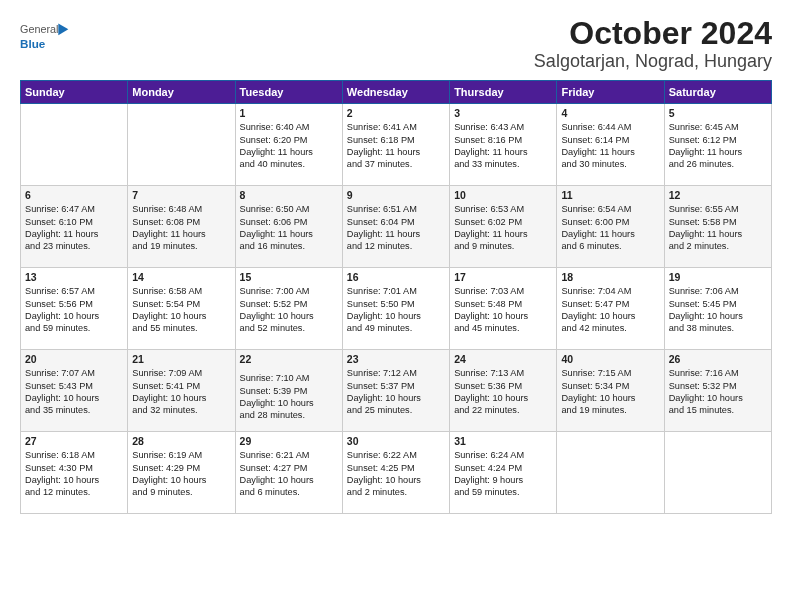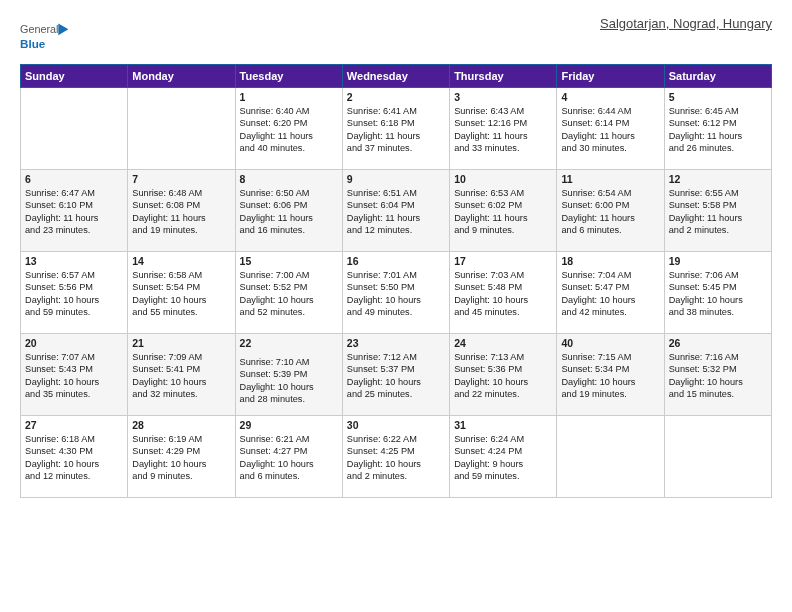--- a/index.html
+++ b/index.html
@@ -27,23 +27,22 @@
       gap: 2px;
     }
     .title-block { text-align: right; }
     .month-title {
       font-size: 32px;
       font-weight: bold;
       color: #222;
       line-height: 1.1;
     }
     .subtitle {
-      font-size: 13px;
+      font-size: 18px;
       color: #444;
-      text-decoration: underline;
     }
     table {
       width: 100%;
       border-collapse: collapse;
       table-layout: fixed;
     }
     thead th {
       background-color: #4c1d95;
       color: #fff;
       font-size: 11px;
@@ -84,20 +83,21 @@
 <div class="page">
   <div class="header">
     <div class="logo">
     <svg width="50" height="40" viewBox="0 0 60 40">
       <text x="0" y="16" font-size="13" fill="#555" font-family="Arial,sans-serif">General</text>
       <polygon points="46,5 58,12 46,19" fill="#1a6eb5"></polygon>
       <text x="0" y="34" font-size="14" fill="#1a6eb5" font-weight="bold" font-family="Arial,sans-serif">Blue</text>
     </svg>
   </div>
     <div class="title-block">
+      <div class="month-title">October 2024</div>
       <div class="subtitle">Salgotarjan, Nograd, Hungary</div>
     </div>
   </div>
 
   <table>
     <thead>
       <tr>
       <th>Sunday</th>
           <th>Monday</th>
           <th>Tuesday</th>
@@ -121,21 +121,21 @@
           <td>
             <span class="day-num">2</span>
             <div class="day-info" style="white-space: pre-line;">Sunrise: 6:41 AM
 Sunset: 6:18 PM
 Daylight: 11 hours
 and 37 minutes.</div>
           </td>
           <td>
             <span class="day-num">3</span>
             <div class="day-info" style="white-space: pre-line;">Sunrise: 6:43 AM
-Sunset: 12:16 PM
+Sunset: 8:16 PM
 Daylight: 11 hours
 and 33 minutes.</div>
           </td>
           <td>
             <span class="day-num">4</span>
             <div class="day-info" style="white-space: pre-line;">Sunrise: 6:44 AM
 Sunset: 6:14 PM
 Daylight: 11 hours
 and 30 minutes.</div>
           </td>

